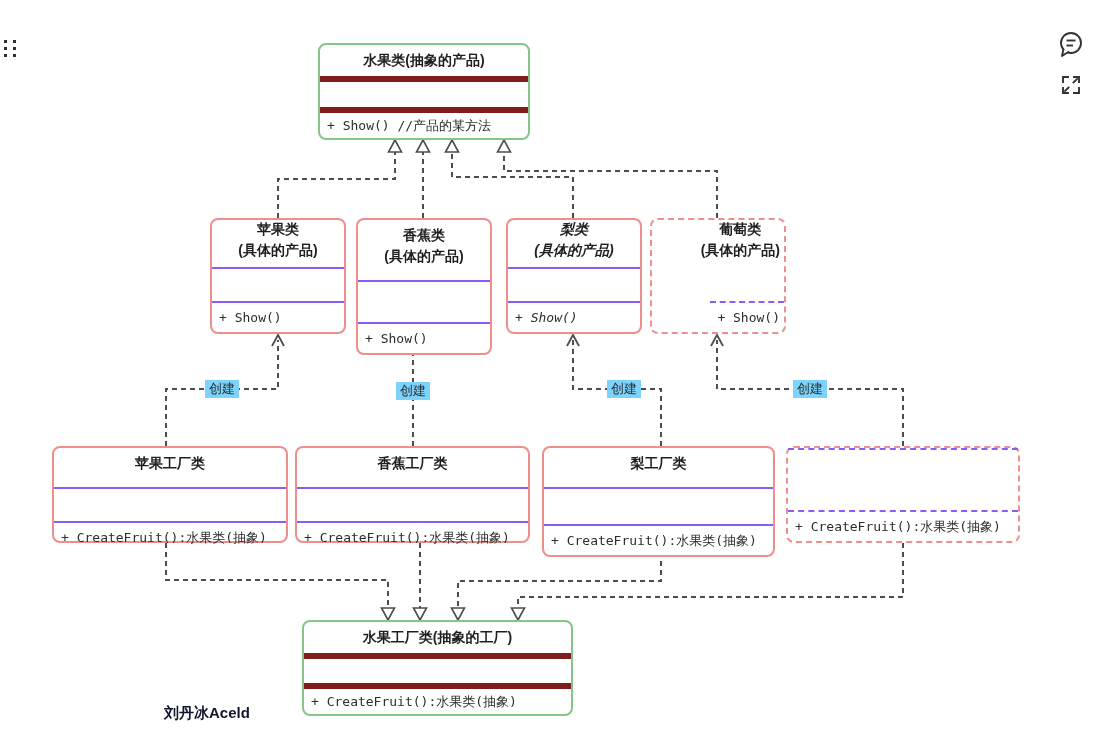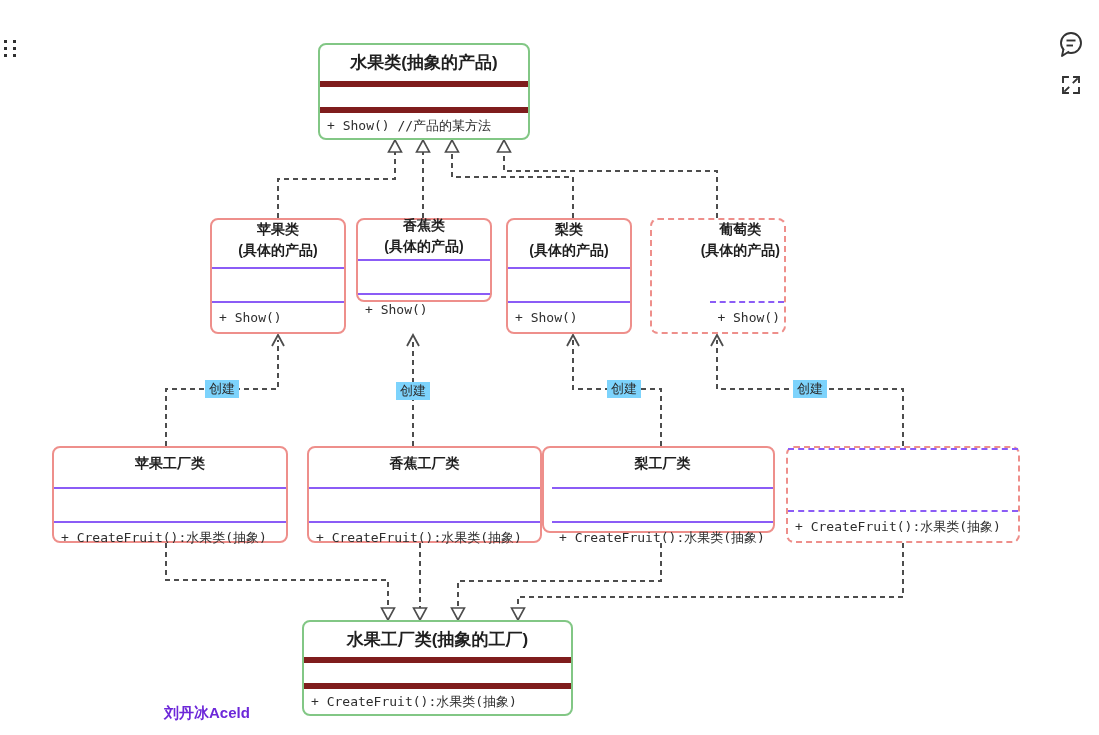--- a/index.html
+++ b/index.html
@@ -15,21 +15,21 @@
 
   
   .uml-box { position:absolute; background:#fff; border:2px solid; border-radius:8px;
              display:flex; flex-direction:column; }
   .uml-box.green { border-color:#82c785; }
   .uml-box.red   { border-color:#ee8f8b;gap:8px; }
   .uml-box.dashed { border-style:dashed; }
   .uml-title { display:flex; flex-direction:column; justify-content:center; align-items:center;
                min-height:31px; padding:5px 4px; font-weight:bold; font-size:14px;
                color:#1f1f1f; text-align:center; line-height:1.5; }
-  .uml-box.emph .uml-title { font-size:17px; }
+  .uml-box.emph .uml-title { font-size:14px; }
   .uml-attrs { flex:1 1 auto; min-height:26px; }
   .uml-methods { height:31px; flex:0 0 31px; display:flex; align-items:center;
                  padding:0 4px 0 7px; font-family:"DejaVu Sans Mono", monospace;
                  font-size:13px; color:#2d2d2d; white-space:nowrap; }
   .green .uml-attrs, .green .uml-methods { border-top:6px solid #7f1d1d; }
   .red   .uml-attrs, .red   .uml-methods { border-top:2px solid #8b5cf6; }
   .dashed .uml-attrs, .dashed .uml-methods { border-top-style:dashed; }
 
   
   #labels-layer { position:absolute; left:0; top:0; width:100%; height:100%; pointer-events:none; }
@@ -38,21 +38,21 @@
 
   
   #drag-handle { position:absolute; left:4px; top:40px; width:13px; height:19px;
                  display:grid; grid-template-columns:3px 3px; grid-template-rows:3px 3px 3px;
                  gap:4px 6px; cursor:grab; }
   #drag-handle i { background:#2f2f2f; }
   .corner-icons { position:absolute; right:14px; top:30px; display:flex; flex-direction:column;
                   gap:14px; align-items:center; }
   .corner-icons svg { display:block; cursor:pointer; }
   .wm-bottom { position:absolute; left:164px; top:704px; font-size:15px; font-weight:bold;
-               color:#6d28d9; pointer-events:none; }
+               color:#0f172a; pointer-events:none; }
 </style>
 </head>
 <body>
 
 <div id="canvas">
 
   <svg id="edges-svg" xmlns="http://www.w3.org/2000/svg">
       <polyline points="278,218 278,179 395,179 395,152" class="edge"></polyline>
       <polygon points="395,140 388.5,152 401.5,152" class="head-hollow"></polygon>
       <polyline points="423,218 423,152" class="edge"></polyline>
@@ -88,29 +88,29 @@
         <div class="uml-methods">+ Show() //产品的某方法</div>
       </div>
       <div class="uml-box red solid" style="left: 210px; top: 218px; width: 136px; height: 116px;">
         <div class="uml-title">
           <div>苹果类</div>
           <div>(具体的产品)</div>
         </div>
         <div class="uml-attrs"></div>
         <div class="uml-methods">+ Show()</div>
       </div>
-      <div class="uml-box red solid" style="left: 356px; top: 218px; width: 136px; height: 84px;">
+      <div class="uml-box red solid" style="left: 356px; top: 218px; width: 136px; height: 137px;">
         <div class="uml-title">
           <div>香蕉类</div>
           <div>(具体的产品)</div>
         </div>
         <div class="uml-attrs"></div>
         <div class="uml-methods">+ Show()</div>
       </div>
-      <div class="uml-box red solid" style="left: 506px; top: 218px; width: 126px; height: 116px;">
+      <div class="uml-box red solid" style="left: 506px; top: 218px; width: 136px; height: 116px; font-style: italic;">
         <div class="uml-title">
           <div>梨类</div>
           <div>(具体的产品)</div>
         </div>
         <div class="uml-attrs"></div>
         <div class="uml-methods">+ Show()</div>
       </div>
       <div class="uml-box red dashed" style="left: 650px; top: 218px; width: 136px; height: 116px; align-items: flex-end;">
         <div class="uml-title">
           <div>葡萄类</div>
@@ -119,28 +119,28 @@
         <div class="uml-attrs"></div>
         <div class="uml-methods">+ Show()</div>
       </div>
       <div class="uml-box red solid" style="left: 52px; top: 446px; width: 236px; height: 97px;">
         <div class="uml-title">
           <div>苹果工厂类</div>
         </div>
         <div class="uml-attrs"></div>
         <div class="uml-methods">+ CreateFruit():水果类(抽象)</div>
       </div>
-      <div class="uml-box red solid" style="left: 307px; top: 446px; width: 235px; height: 97px;">
+      <div class="uml-box red solid" style="left: 295px; top: 446px; width: 235px; height: 97px;">
         <div class="uml-title">
           <div>香蕉工厂类</div>
         </div>
         <div class="uml-attrs"></div>
         <div class="uml-methods">+ CreateFruit():水果类(抽象)</div>
       </div>
-      <div class="uml-box red solid" style="left: 542px; top: 446px; width: 233px; height: 87px; padding-left: 8px;">
+      <div class="uml-box red solid" style="left: 542px; top: 446px; width: 233px; height: 111px;">
         <div class="uml-title">
           <div>梨工厂类</div>
         </div>
         <div class="uml-attrs"></div>
         <div class="uml-methods">+ CreateFruit():水果类(抽象)</div>
       </div>
       <div class="uml-box red dashed" style="left: 786px; top: 446px; width: 234px; height: 97px;">
         <div class="uml-attrs"></div>
         <div class="uml-methods">+ CreateFruit():水果类(抽象)</div>
       </div>

